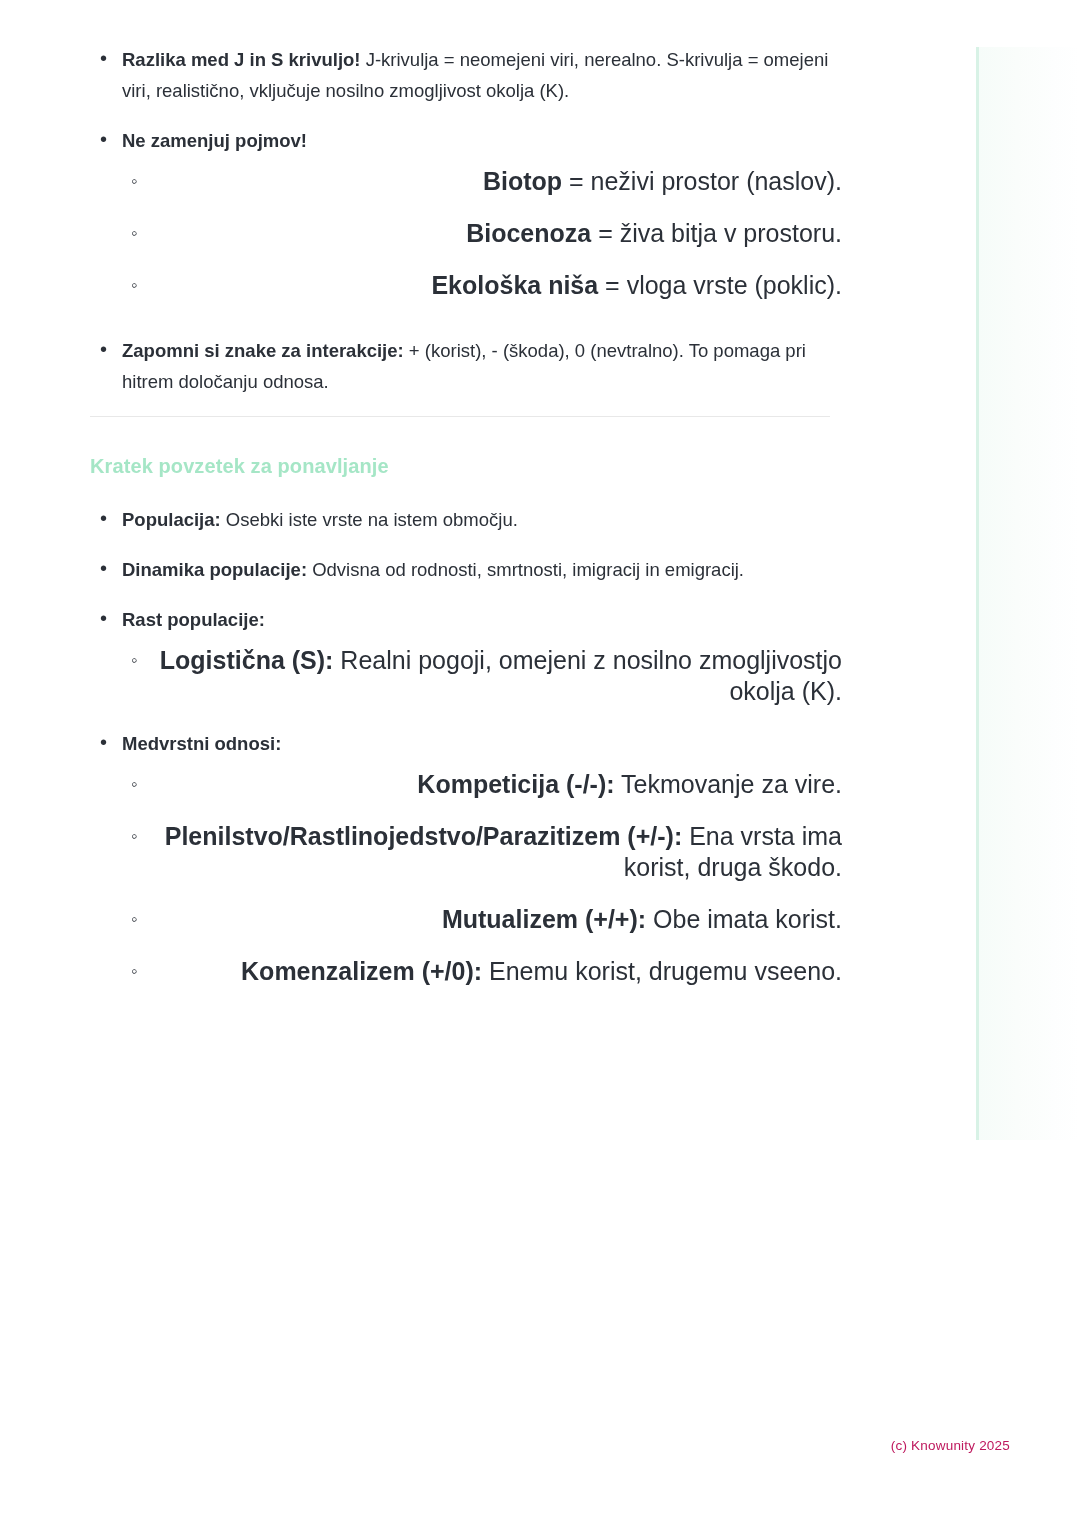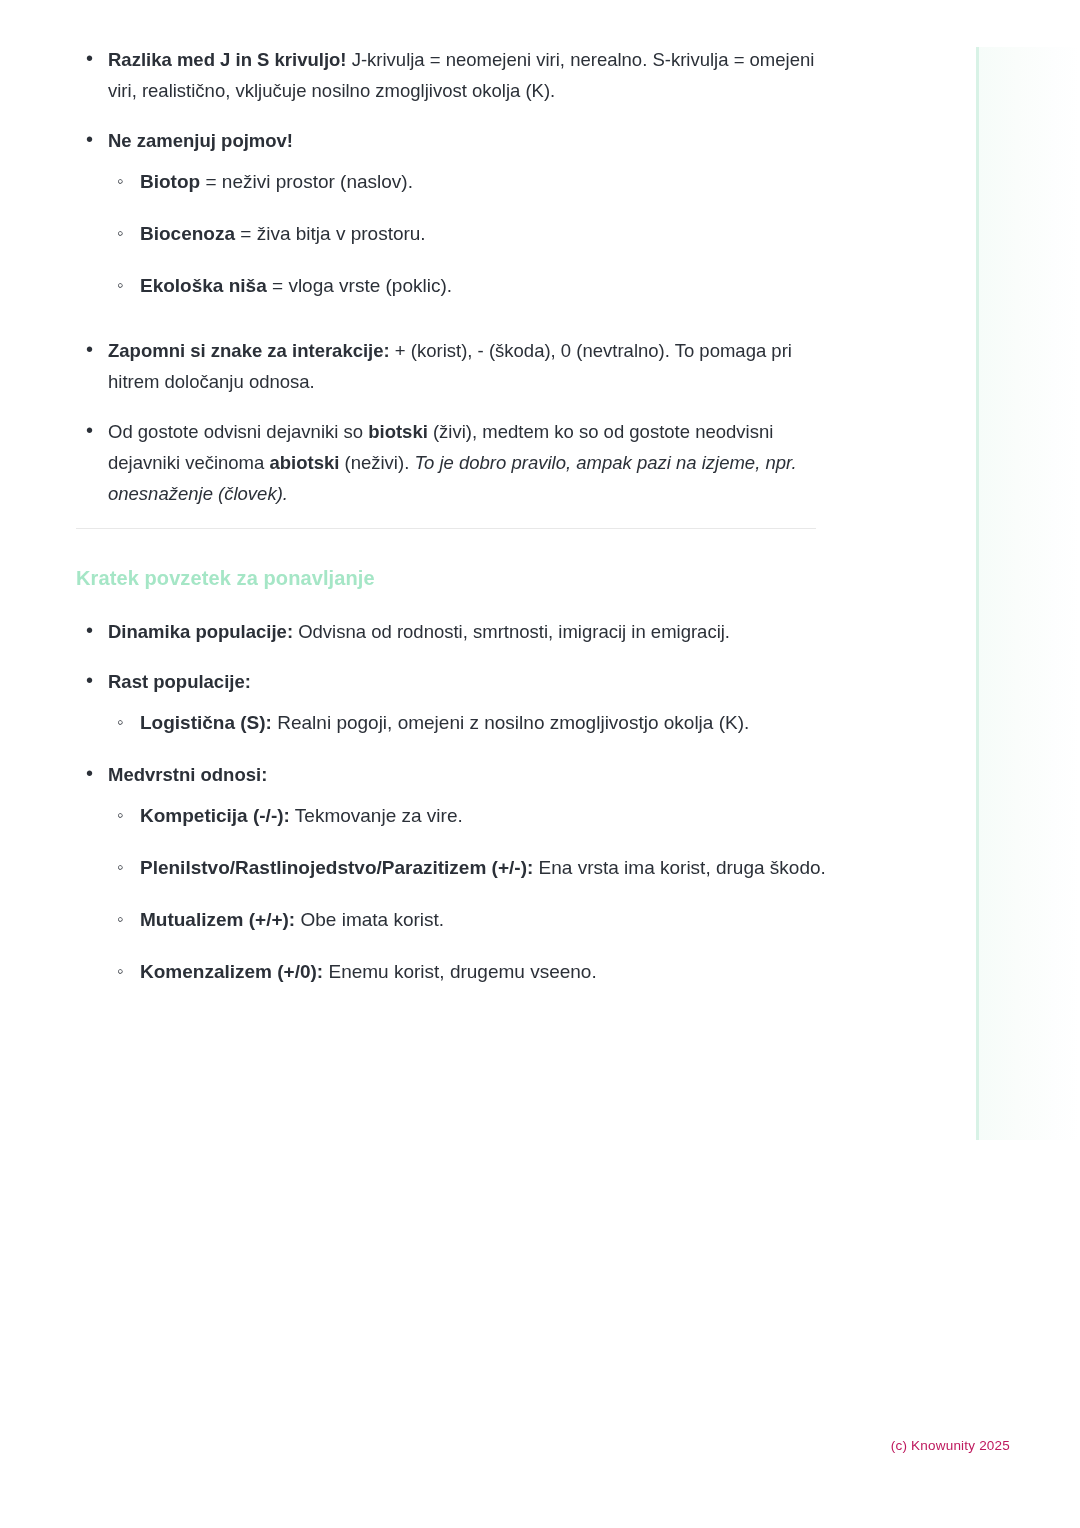--- a/index.html
+++ b/index.html
@@ -45,21 +45,21 @@
     left: 976px;
     top: 47px;
     width: 3px;
     height: 1093px;
     background: #d8f2e6;
     pointer-events: none;
   }
 
   .content {
     position: absolute;
-    left: 76px;
+    left: 90px;
     top: 44px;
     width: 752px;
   }
 
   ul.lvl1 {
     list-style: none;
     margin: 0;
     padding: 0;
   }
   ul.lvl1 > li {
@@ -82,22 +82,23 @@
 
   ul.lvl2 {
     list-style: none;
     margin: 10px 0 0 0;
     padding: 0;
   }
   ul.lvl2 > li {
     position: relative;
     padding-left: 32px;
     margin: 0 0 21px 0;
-    font-size: 19px;
-    line-height: 31px;
+    font-size: 25px;
+    line-height: 31px;
+    text-align: right;
   }
   ul.lvl2 > li:last-child { margin-bottom: 0; }
   ul.lvl2 > li::before {
     content: "\25E6";
     position: absolute;
     left: 9px;
     top: 0px;
     font-size: 18px;
     line-height: 31px;
     color: #2b3038;
@@ -160,32 +161,32 @@
           <li>
             <b>Ekološka niša</b><span> = vloga vrste (poklic).</span>
           </li>
         </ul>
       </li>
 
       <li style="margin-top:34px;">
         <b>Zapomni si znake za interakcije:</b><span> + (korist), - (škoda), 0 (nevtralno). To pomaga pri hitrem določanju odnosa.</span>
       </li>
 
-      <li>
-        <span>Od gostote odvisni dejavniki so </span><b>biotski</b><span> (živi), medtem ko so od gostote neodvisni dejavniki večinoma </span><b>abiotski</b><span> (neživi). </span><i>To je dobro pravilo, ampak pazi na izjeme, npr. onesnaženje (človek).</i>
-      </li>
 
     </ul>
 
     <div class="divider"></div>
 
     <h2 class="section-title">Kratek povzetek za ponavljanje</h2>
 
     <ul class="lvl1">
 
+      <li>
+        <b>Populacija:</b><span> Osebki iste vrste na istem območju.</span>
+      </li>
 
       <li>
         <b>Dinamika populacije:</b><span> Odvisna od rodnosti, smrtnosti, imigracij in emigracij.</span>
       </li>
 
       <li>
         <b>Rast populacije:</b>
         <ul class="lvl2">
           <li>
             <b>Logistična (S):</b><span> Realni pogoji, omejeni z nosilno zmogljivostjo okolja (K).</span>

